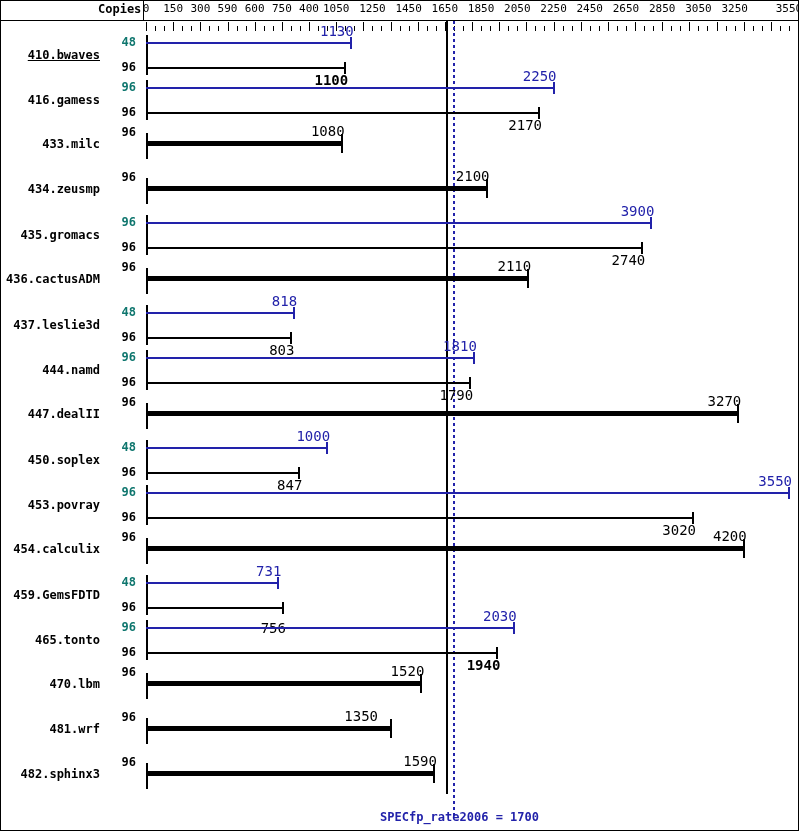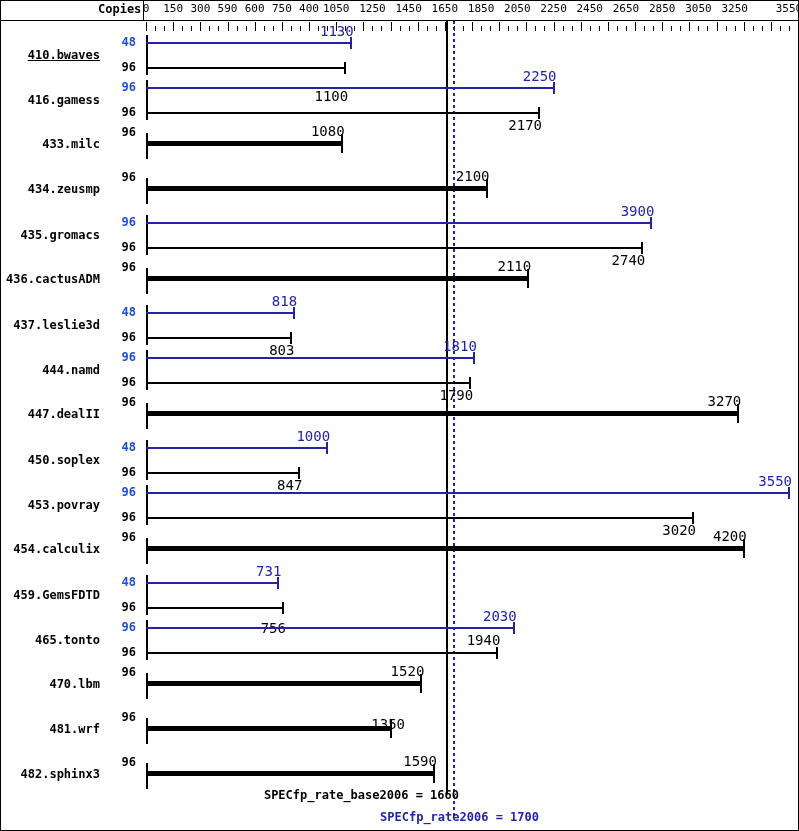--- a/index.html
+++ b/index.html
@@ -50,21 +50,21 @@
 
   
   .bench-name{
     position:absolute;right:699px;font-size:12px;font-weight:bold;
     white-space:nowrap;text-align:right;
   }
   .copies-val{
     position:absolute;font-size:12px;font-weight:bold;
     white-space:nowrap;text-align:right;width:40px;
   }
-  .copies-peak{color:#1d4ed8;}
+  .copies-peak{color:#0f766e;}
   .copies-base{color:#000;}
 
   .origin-tick{position:absolute;left:146px;width:2px;background:#000;}
 
   .bar{position:absolute;height:2px;}
   .bar-peak{background:#2222aa;}
   .bar-base{background:#000;}
   .bar-single{height:5px;background:#000;}
 
   .cap{position:absolute;width:2px;}
@@ -203,21 +203,21 @@
   <div id="rows-layer">
       <div class="bench-name" style="top: 47.5px; text-decoration: underline;">410.bwaves</div>
       <div class="origin-tick" style="top: 35px; height: 40px;"></div>
       <div class="copies-val copies-peak" style="left: 96px; top: 35px;">48</div>
       <div class="bar bar-peak" style="left: 146px; top: 42px; width: 204.673px;"></div>
       <div class="cap cap-peak" style="left: 349.673px; top: 37px; height: 12px;"></div>
       <div class="val-label val-peak" style="left: 353.673px; top: 23px;">1130</div>
       <div class="copies-val copies-base" style="left: 96px; top: 60px;">96</div>
       <div class="bar bar-base" style="left: 146px; top: 67px; width: 199.239px;"></div>
       <div class="cap cap-base" style="left: 344.239px; top: 62px; height: 12px;"></div>
-      <div class="val-label val-base" style="left: 348.239px; top: 88px;">1100</div>
+      <div class="val-label val-base" style="left: 348.239px; top: 72px; font-weight: bold;">1100</div>
       <div class="bench-name" style="top: 92.5px;">416.gamess</div>
       <div class="origin-tick" style="top: 80px; height: 40px;"></div>
       <div class="copies-val copies-peak" style="left: 96px; top: 80px;">96</div>
       <div class="bar bar-peak" style="left: 146px; top: 87px; width: 407.535px;"></div>
       <div class="cap cap-peak" style="left: 552.535px; top: 82px; height: 12px;"></div>
       <div class="val-label val-peak" style="left: 556.535px; top: 68px;">2250</div>
       <div class="copies-val copies-base" style="left: 96px; top: 105px;">96</div>
       <div class="bar bar-base" style="left: 146px; top: 112px; width: 393.045px;"></div>
       <div class="cap cap-base" style="left: 538.045px; top: 107px; height: 12px;"></div>
       <div class="val-label val-base" style="left: 542.045px; top: 117px;">2170</div>
@@ -313,37 +313,36 @@
       <div class="val-label val-base" style="left: 285.932px; top: 620px;">756</div>
       <div class="bench-name" style="top: 632.5px;">465.tonto</div>
       <div class="origin-tick" style="top: 620px; height: 40px;"></div>
       <div class="copies-val copies-peak" style="left: 96px; top: 620px;">96</div>
       <div class="bar bar-peak" style="left: 146px; top: 627px; width: 367.687px;"></div>
       <div class="cap cap-peak" style="left: 512.687px; top: 622px; height: 12px;"></div>
       <div class="val-label val-peak" style="left: 516.687px; top: 608px;">2030</div>
       <div class="copies-val copies-base" style="left: 96px; top: 645px;">96</div>
       <div class="bar bar-base" style="left: 146px; top: 652px; width: 351.386px;"></div>
       <div class="cap cap-base" style="left: 496.386px; top: 647px; height: 12px;"></div>
-      <div class="val-label val-base" style="left: 500.386px; top: 632px;">1940</div>
+      <div class="val-label val-base" style="left: 500.386px; top: 657px; font-weight: bold;">1940</div>
       <div class="bench-name" style="top: 677px;">470.lbm</div>
       <div class="origin-tick" style="top: 673px; height: 26px;"></div>
       <div class="copies-val copies-base" style="left: 96px; top: 665px;">96</div>
       <div class="bar bar-single" style="left: 146px; top: 681px; width: 275.313px;"></div>
       <div class="cap cap-base" style="left: 420.313px; top: 674px; height: 19px;"></div>
       <div class="val-label val-base" style="left: 424.313px; top: 663px;">1520</div>
       <div class="bench-name" style="top: 722px;">481.wrf</div>
       <div class="origin-tick" style="top: 718px; height: 26px;"></div>
       <div class="copies-val copies-base" style="left: 96px; top: 710px;">96</div>
       <div class="bar bar-single" style="left: 146px; top: 726px; width: 244.521px;"></div>
       <div class="cap cap-base" style="left: 389.521px; top: 719px; height: 19px;"></div>
-      <div class="val-label val-base" style="left: 405px; top: 708px; margin-top: 8px;">1350</div>
+      <div class="val-label val-base" style="left: 378px; top: 708px;">1350</div>
       <div class="bench-name" style="top: 767px;">482.sphinx3</div>
       <div class="origin-tick" style="top: 763px; height: 26px;"></div>
       <div class="copies-val copies-base" style="left: 96px; top: 755px;">96</div>
       <div class="bar bar-single" style="left: 146px; top: 771px; width: 287.992px;"></div>
       <div class="cap cap-base" style="left: 432.992px; top: 764px; height: 19px;"></div>
       <div class="val-label val-base" style="left: 436.992px; top: 753px;">1590</div>
     </div>
 
-  <div class="footer-base" style="right:340px;top:788px;">SPECfp_rate_base2006 = 1660</div>
   <div class="footer-peak" style="right:260px;top:810px;">SPECfp_rate2006 = 1700</div>
 
 </div>
 
 </body></html>

